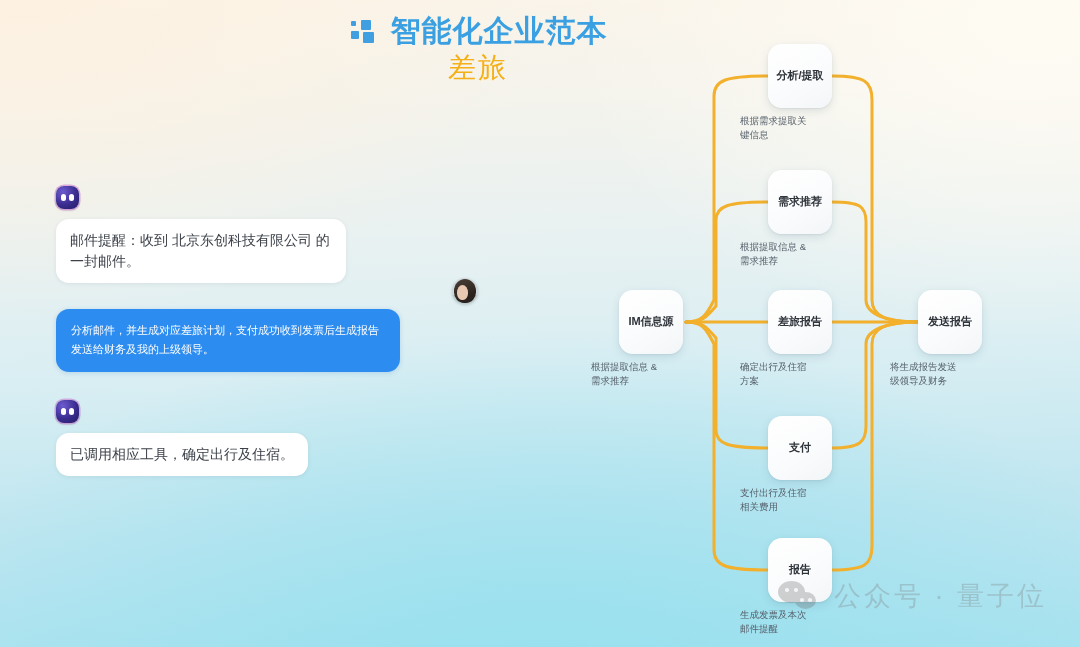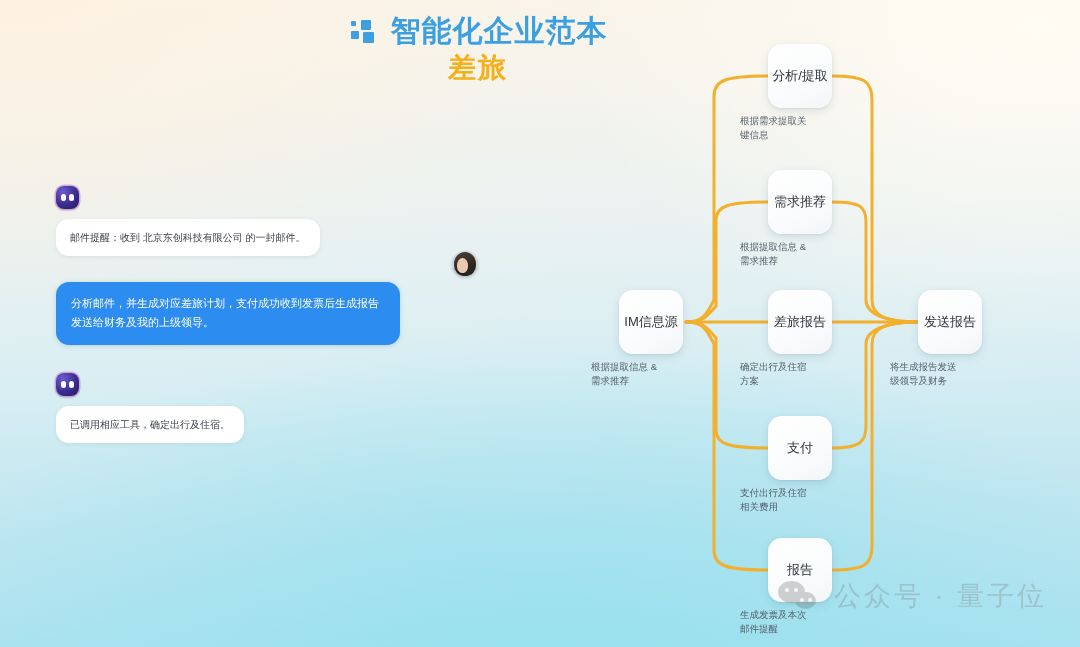--- a/index.html
+++ b/index.html
@@ -55,21 +55,21 @@
   .title-main {
     font-size: 30px;
     font-weight: 700;
     color: #3aa0e2;
     letter-spacing: 1px;
     line-height: 1.1;
   }
   .title-sub {
     margin-top: 2px;
     font-size: 28px;
-    font-weight: 700;
+    font-weight: 400;
     color: #f5b017;
     letter-spacing: 2px;
     line-height: 1.15;
   }
   
   #chat {
     position: absolute;
     left: 56px;
     top: 186px;
     width: 400px;
@@ -93,21 +93,21 @@
     background: #ffffff;
   }
   .bot-avatar .eye.l { left: 5px; }
   .bot-avatar .eye.r { left: 13px; }
   .bubble-bot {
     margin-top: 10px;
     display: inline-block;
     max-width: 290px;
     background: #ffffff;
     color: #3c4149;
-    font-size: 10px;
+    font-size: 14px;
     line-height: 1.5;
     padding: 11px 14px;
     border-radius: 13px;
     box-shadow: 0 1px 4px rgba(70,90,110,0.10);
     box-sizing: border-box;
   }
   .msg-user {
     margin-top: 26px;
     position: relative;
   }
@@ -179,22 +179,22 @@
     height: 64px;
     border-radius: 14px;
     background: linear-gradient(150deg, #ffffff 0%, #fbfcfd 50%, #f3f6f8 100%);
     box-shadow: 0 3px 9px rgba(80,110,130,0.16), 0 1px 2px rgba(80,110,130,0.10);
     display: flex;
     align-items: center;
     justify-content: center;
     box-sizing: border-box;
   }
   .node-label {
-    font-size: 13px;
-    font-weight: 400;
+    font-size: 11px;
+    font-weight: 700;
     color: #2f343b;
     white-space: nowrap;
     line-height: 1.2;
   }
   .node-caption {
     position: absolute;
     left: -60px;
     top: 38px;
     width: 120px;
     font-size: 9.5px;

